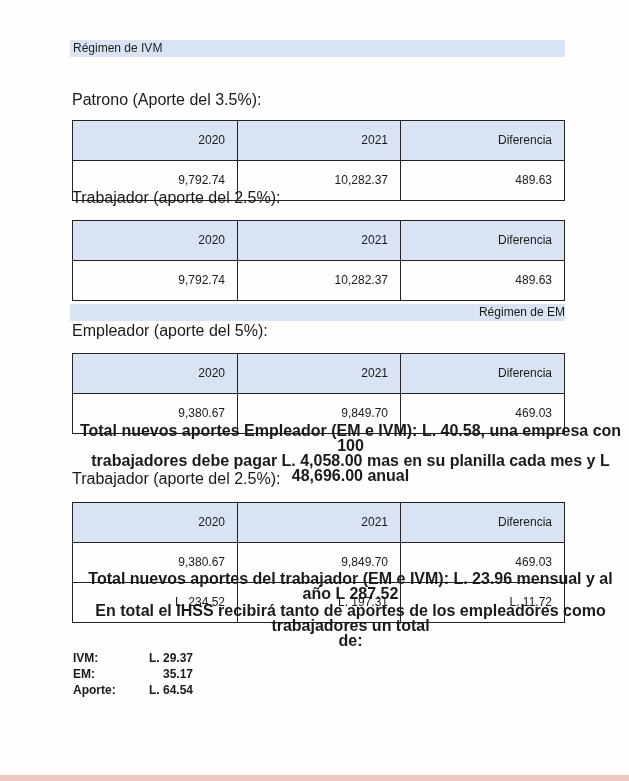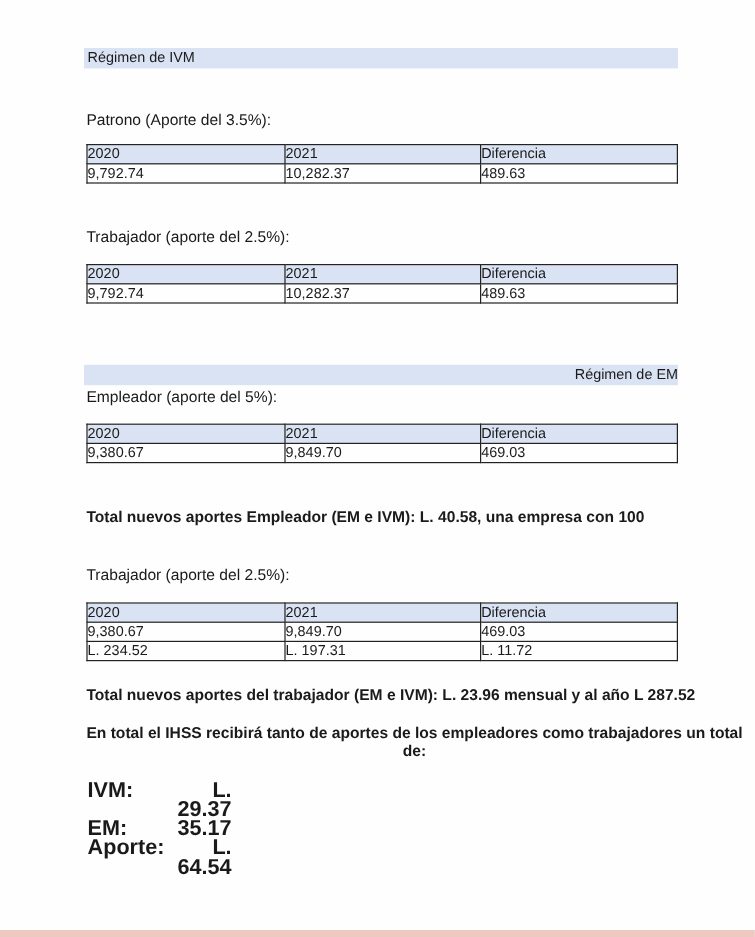--- a/index.html
+++ b/index.html
@@ -8,37 +8,37 @@
     background: #fefefe;
     font-family: "Liberation Sans", sans-serif;
     color: #1a1a1a;
     font-size: 12px;
   }
   .section-bar {
     position: absolute; left: 70px; width: 495px; height: 17px;
     background: #dae3f3;
     font-size: 12px; line-height: 17px; padding-left: 3px; box-sizing: border-box;
   }
-  .para { position: absolute; left: 72px; font-size: 13px; line-height: 15px; }
+  .para { position: absolute; left: 72px; font-size: 16px; line-height: 15px; }
   .bold { font-weight: bold; text-align: center; }
   table.data {
     position: absolute; left: 72px; width: 492px;
     border-collapse: collapse; table-layout: fixed;
     font-size: 12px;
   }
   table.data td, table.data th {
     border: 1.3px solid #222;
-    height: 15px; padding: 0; line-height: 15px;
-    text-align: left; font-weight: normal;
+    height: 15px; padding: 12px; line-height: 15px;
+    text-align: right; font-weight: normal;
   }
   table.data th { background: #dae3f3; }
   table.data col.c1 { width: 165px; }
   table.data col.c2 { width: 163px; }
   table.data col.c3 { width: 164px; }
-  .summary { position: absolute; left: 73px; font-weight: bold; font-size: 18px; line-height: 16px; }
+  .summary { position: absolute; left: 73px; font-weight: bold; font-size: 12px; line-height: 16px; }
   .summary .row { display: flex; }
   .summary .lbl { width: 70px; }
   .summary .val { width: 50px; text-align: right; }
   .bottom-strip {
     position: absolute; left: 0; top: 775px; width: 629px; height: 6px;
     background: #f0c8c2;
   }
 </style>
 </head>
 <body>
@@ -108,20 +108,21 @@
   <tr>
     <td>9,380.67</td>
     <td>9,849.70</td>
     <td>469.03</td>
   </tr>
 </tbody>
   </table>
 
 <div class="para bold" style="top:423px;">
   <div>Total nuevos aportes Empleador (EM e IVM): L. 40.58, una empresa con 100</div>
+  <div>trabajadores debe pagar L. 4,058.00 mas en su planilla cada mes y L 48,696.00 anual</div>
 </div>
 
 <div class="para" style="top:471px;">Trabajador (aporte del 2.5%):</div>
 
 <table class="data" style="top:502px;">
   <colgroup>
       <col class="c1">
       <col class="c2">
       <col class="c3">
     </colgroup>

